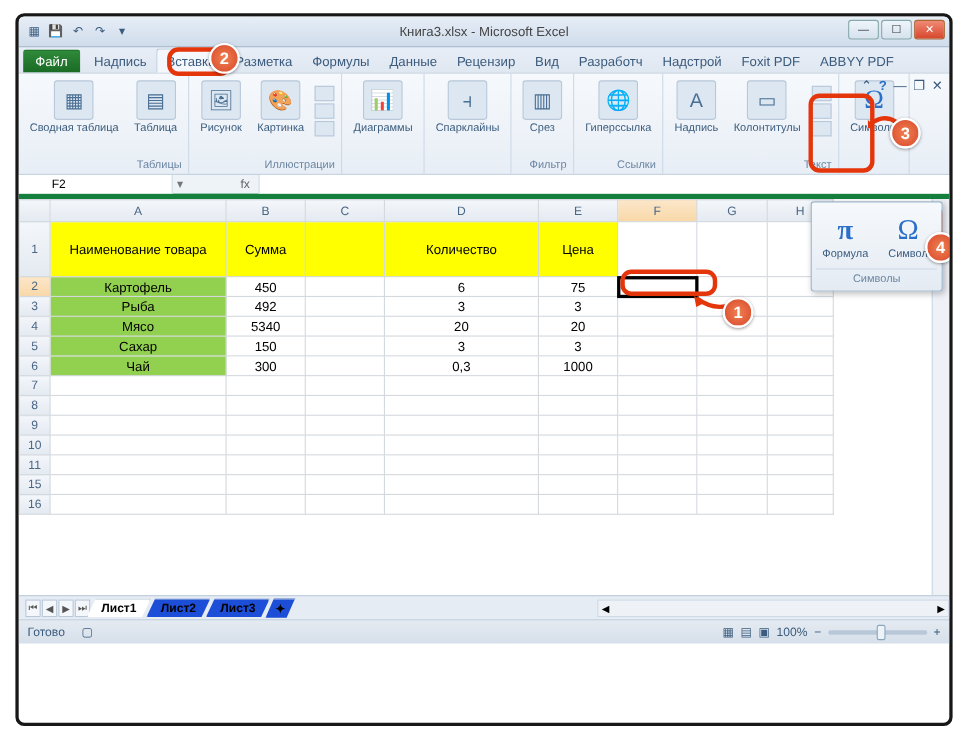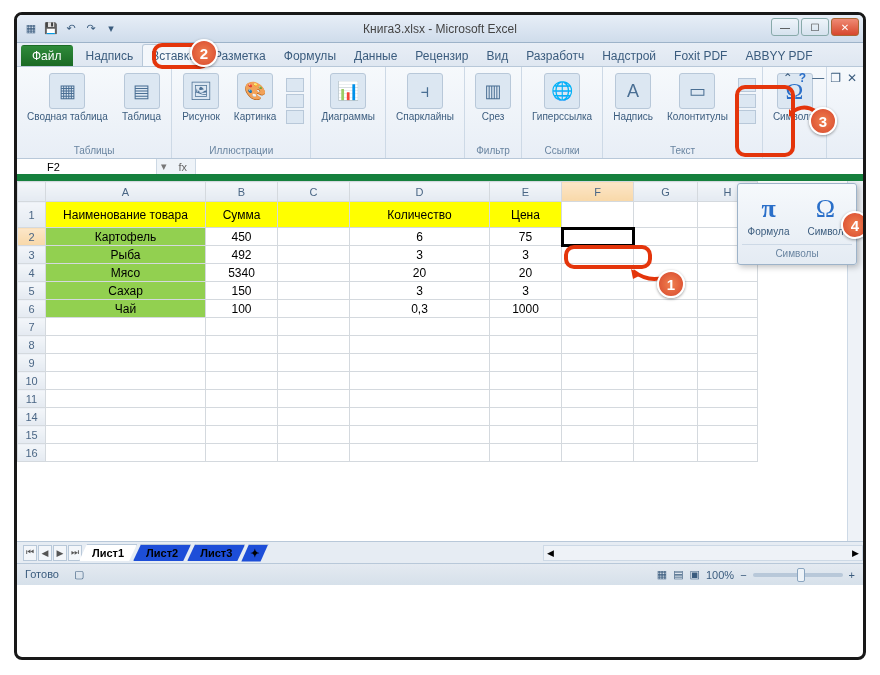--- a/index.html
+++ b/index.html
@@ -16,27 +16,27 @@
   .tab { padding:4px 8px 3px; color:#3b5c7e; cursor:pointer; border:1px solid transparent; border-bottom:none; position:relative; }
   .tab.file { background:linear-gradient(#2f8a3a,#1a6a24); color:#fff; border-radius:3px 3px 0 0; margin-right:4px; padding:3px 10px; }
   .tab.active { background:#f4f7fb; border-color:#b8c8d9; border-radius:3px 3px 0 0; }
   .ribbon { height:92px; background:linear-gradient(#f6f9fc,#e8eef6); border-bottom:1px solid #b8c8d9; display:flex; align-items:stretch; font-size:11px; color:#3b5c7e; }
   .rgroup { border-right:1px solid #cdd9e6; padding:4px 6px 2px; display:flex; flex-direction:column; justify-content:space-between; }
   .rgroup .row { display:flex; gap:6px; align-items:flex-end; }
   .rbtn { display:flex; flex-direction:column; align-items:center; justify-content:flex-end; gap:2px; padding:2px 4px; cursor:pointer; border-radius:3px; }
   .rbtn .gicon { width:32px; height:32px; background:#dce7f2; border:1px solid #b8c8d9; border-radius:3px; display:flex; align-items:center; justify-content:center; font-size:18px; color:#4a6f94; }
   .rbtn.big .gicon { width:36px; height:36px; }
   .glabel { font-size:10px; text-align:center; color:#3b5c7e; line-height:1.1; }
-  .grpname { text-align:center; font-size:10px; color:#6a85a1; padding-top:2px; }
+  .grpname { text-align:right; font-size:10px; color:#6a85a1; padding-top:2px; }
   .mini { display:flex; flex-direction:column; gap:2px; }
   .mini .ic { width:18px; height:14px; background:#dce7f2; border:1px solid #b8c8d9; }
   .help-icons { position:absolute; right:6px; top:56px; display:flex; gap:6px; font-size:12px; color:#3b5c7e; }
-  .namebox { height:22px; background:#eef3f8; border-bottom:7px solid #15803d; display:flex; align-items:center; font-size:11px; }
+  .namebox { height:22px; background:#eef3f8; border-bottom:5px solid #15803d; display:flex; align-items:center; font-size:11px; }
   .namebox .nb { width:140px; padding-left:30px; border-right:1px solid #ccd8e4; height:100%; display:flex; align-items:center; background:#fff; }
-  .namebox .fx { padding:0 8px; color:#666; }
+  .namebox .fx { padding:0 8px; color:#666;margin-left:40px; }
   .namebox .fbar { flex:1; background:#fff; height:100%; border-left:1px solid #ccd8e4; }
   .sheet { position:relative; background:#fff; height:360px; overflow:hidden; }
   .grid { border-collapse:collapse; font-size:12px; }
   .grid th, .grid td { border:1px solid #d4d9de; text-align:center; background:#fff; }
   .grid th.colh { background:linear-gradient(#f3f6fa,#e4eaf1); color:#4a6685; font-weight:normal; height:20px; font-size:11px; }
   .grid th.rowh { background:linear-gradient(#f3f6fa,#e4eaf1); color:#4a6685; font-weight:normal; width:28px; font-size:11px; }
   .grid td { height:18px; padding:0 4px; }
   .hdr-yellow { background:#ffff00 !important; font-weight:normal; }
   .hdr-green { background:#92d050 !important; text-align:left; }
   .num { text-align:right; }
@@ -220,21 +220,21 @@
         <th class="colh" style="width:72px">B</th>
         <th class="colh" style="width:72px">C</th>
         <th class="colh" style="width:140px">D</th>
         <th class="colh" style="width:72px">E</th>
         <th class="colh selhead" style="width:72px;background:linear-gradient(#fce6c8,#f8d8a8)">F</th>
         <th class="colh" style="width:64px">G</th>
         <th class="colh" style="width:60px">H</th>
       </tr>
       <tr>
         <th class="rowh">1</th>
-        <td class="hdr-yellow" style="text-align:center;height:26px">Наименование товара</td>
+        <td class="hdr-yellow" style="text-align:center;height:50px">Наименование товара</td>
         <td class="hdr-yellow">Сумма</td>
         <td class="hdr-yellow"></td>
         <td class="hdr-yellow">Количество</td>
         <td class="hdr-yellow">Цена</td>
         <td></td>
             <td></td>
             <td></td>
       </tr>
       <tr>
             <th class="rowh" style="background:linear-gradient(#fce6c8,#f8d8a8)">2</th>
@@ -276,21 +276,21 @@
             <td></td>
             <td class="num">3</td>
             <td class="num">3</td>
             <td></td>
             <td></td>
             <td></td>
           </tr>
       <tr>
             <th class="rowh">6</th>
             <td class="hdr-green">Чай</td>
-            <td class="num">100</td>
+            <td class="num">300</td>
             <td></td>
             <td class="num">0,3</td>
             <td class="num">1000</td>
             <td></td>
             <td></td>
             <td></td>
           </tr>
       <tr>
             <th class="rowh">7</th>
             <td></td>
@@ -330,31 +330,20 @@
             <td></td>
             <td></td>
             <td></td>
             <td></td>
             <td></td>
             <td></td>
             <td></td>
           </tr>
       <tr>
             <th class="rowh">11</th>
-            <td></td>
-            <td></td>
-            <td></td>
-            <td></td>
-            <td></td>
-            <td></td>
-            <td></td>
-            <td></td>
-          </tr>
-      <tr>
-            <th class="rowh">14</th>
             <td></td>
             <td></td>
             <td></td>
             <td></td>
             <td></td>
             <td></td>
             <td></td>
             <td></td>
           </tr>
       <tr>

